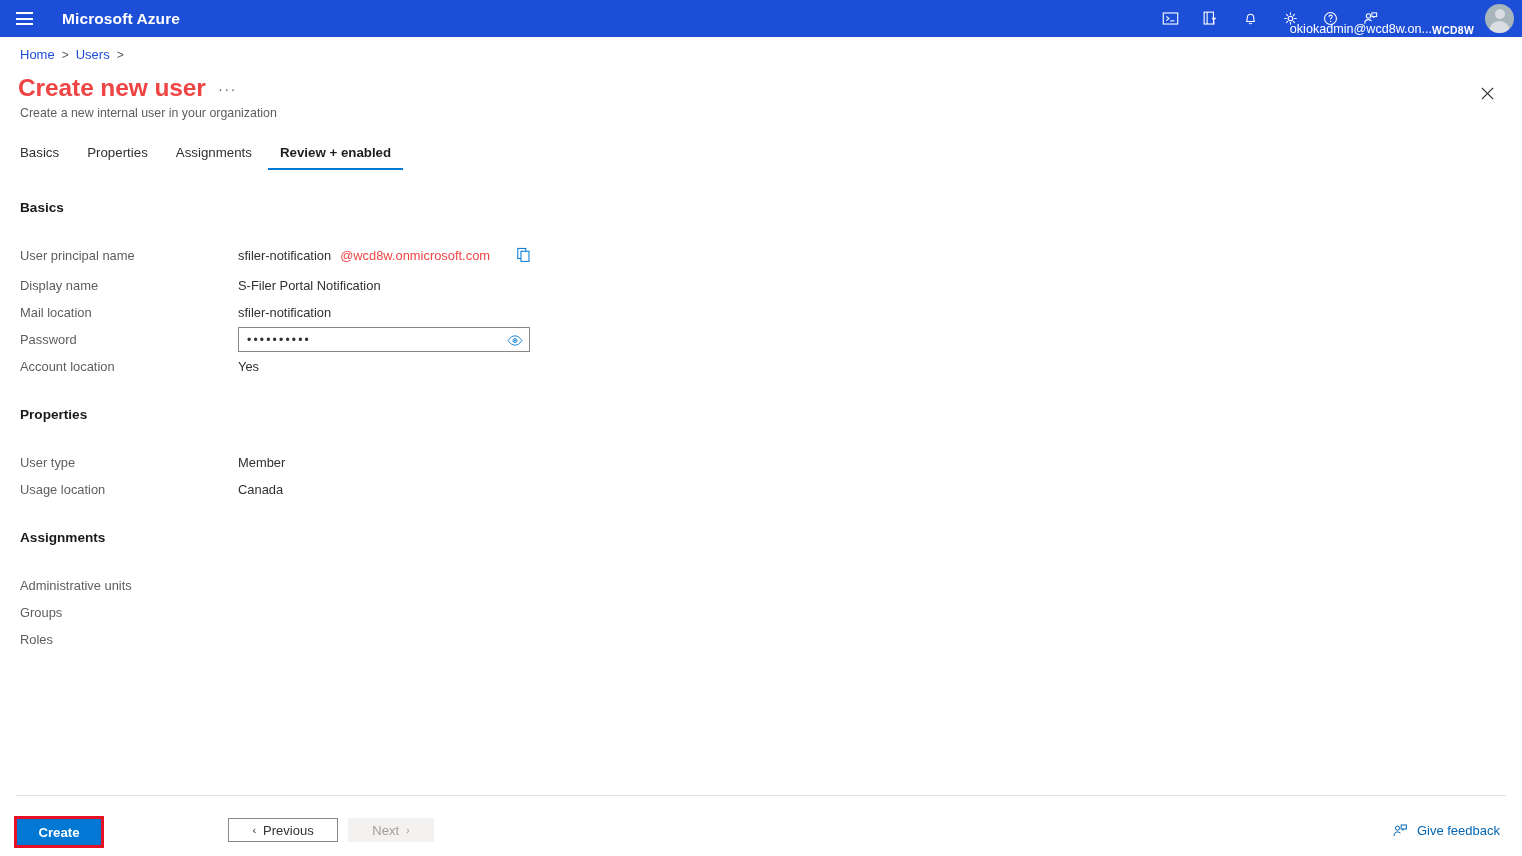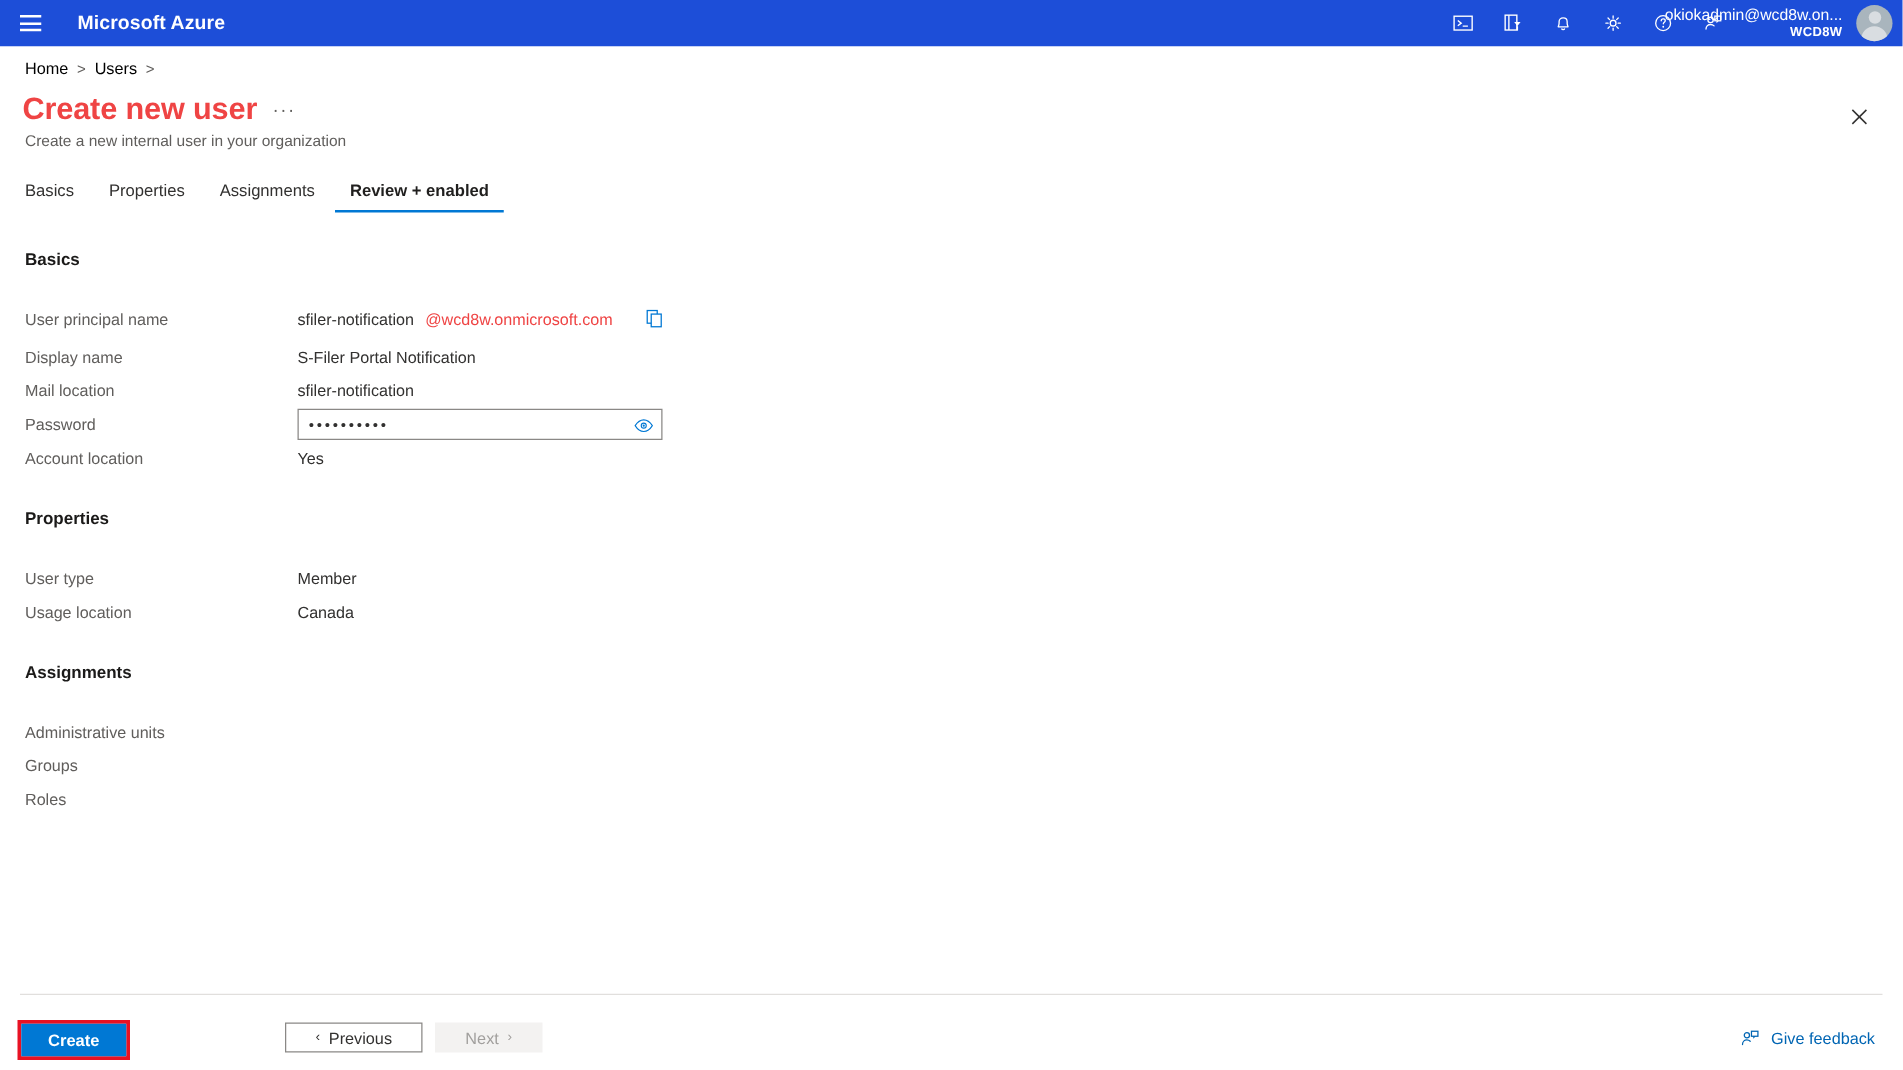--- a/index.html
+++ b/index.html
@@ -54,39 +54,39 @@
     height: 37px; display: flex; align-items: center;
   }
   .hdr-icon {
     width: 40px; height: 37px;
     display: flex; align-items: center; justify-content: center;
     cursor: pointer;
   }
 
   .acct {
     position: absolute; right: 44px; top: 0; height: 37px;
-    display: flex; flex-direction: column; align-items: flex-end;
+    display: flex; flex-direction: row; align-items: flex-end;
     justify-content: center; cursor: pointer; padding-right: 4px;
   }
   .acct-name { color:#fff; font-size: 12.6px; line-height: 15px; white-space: nowrap; }
   .acct-org  { color:#fff; font-size: 10.4px; font-weight: 700; line-height: 13px; letter-spacing:.3px; }
   .avatar {
     position: absolute; right: 8px; top: 4px;
     width: 29px; height: 29px; border-radius: 50%;
     background: #a9b5bd; overflow: hidden; cursor: pointer;
   }
   .avatar .head { position:absolute; left:9.5px; top:5px; width:10px; height:10px; border-radius:50%; background:#d9dde1; }
   .avatar .body { position:absolute; left:4px; top:17px; width:21px; height:14px; border-radius:11px 11px 0 0; background:#d9dde1; }
 
   
   .breadcrumb {
     position: absolute; left: 20px; top: 47px;
     font-size: 13px; color: #0065b3; display: flex; align-items: center; gap: 7px;
   }
-  .breadcrumb a { color: #000000; text-decoration: none; cursor: pointer; }
+  .breadcrumb a { color: #1d4ed8; text-decoration: none; cursor: pointer; }
   .breadcrumb .sep { color: #605e5c; font-size: 12px; }
 
   .page-title {
     position: absolute; left: 18px; top: 74px;
     font-size: 24.5px; font-weight: 600; color: #ef4444;
     letter-spacing: -.1px;
   }
   .title-ellipsis {
     position: absolute; left: 218px; top: 82px;
     font-size: 15px; color: #605e5c; letter-spacing: 1.2px;

